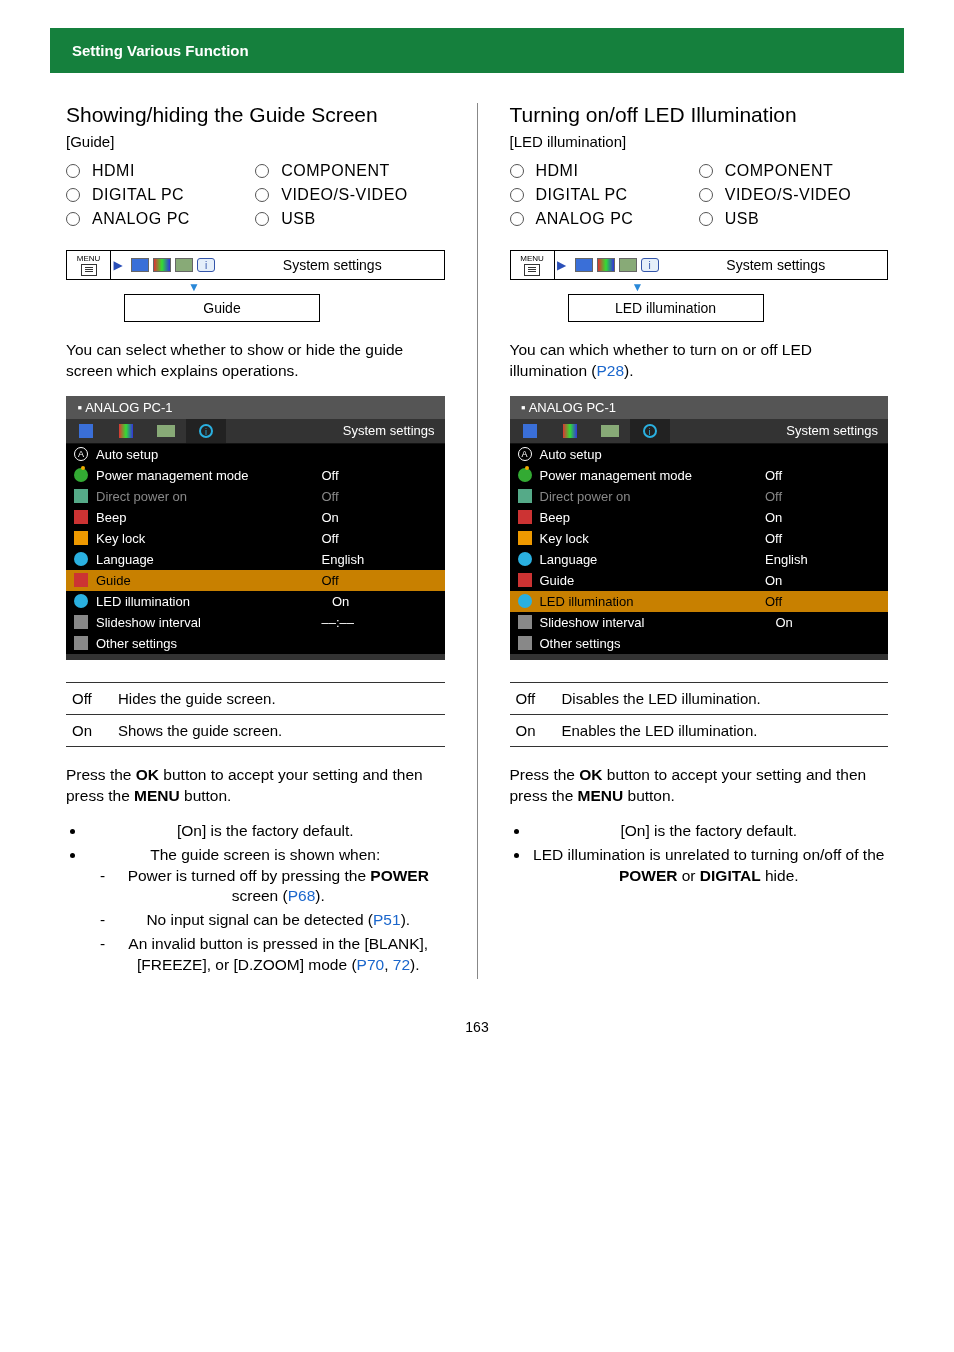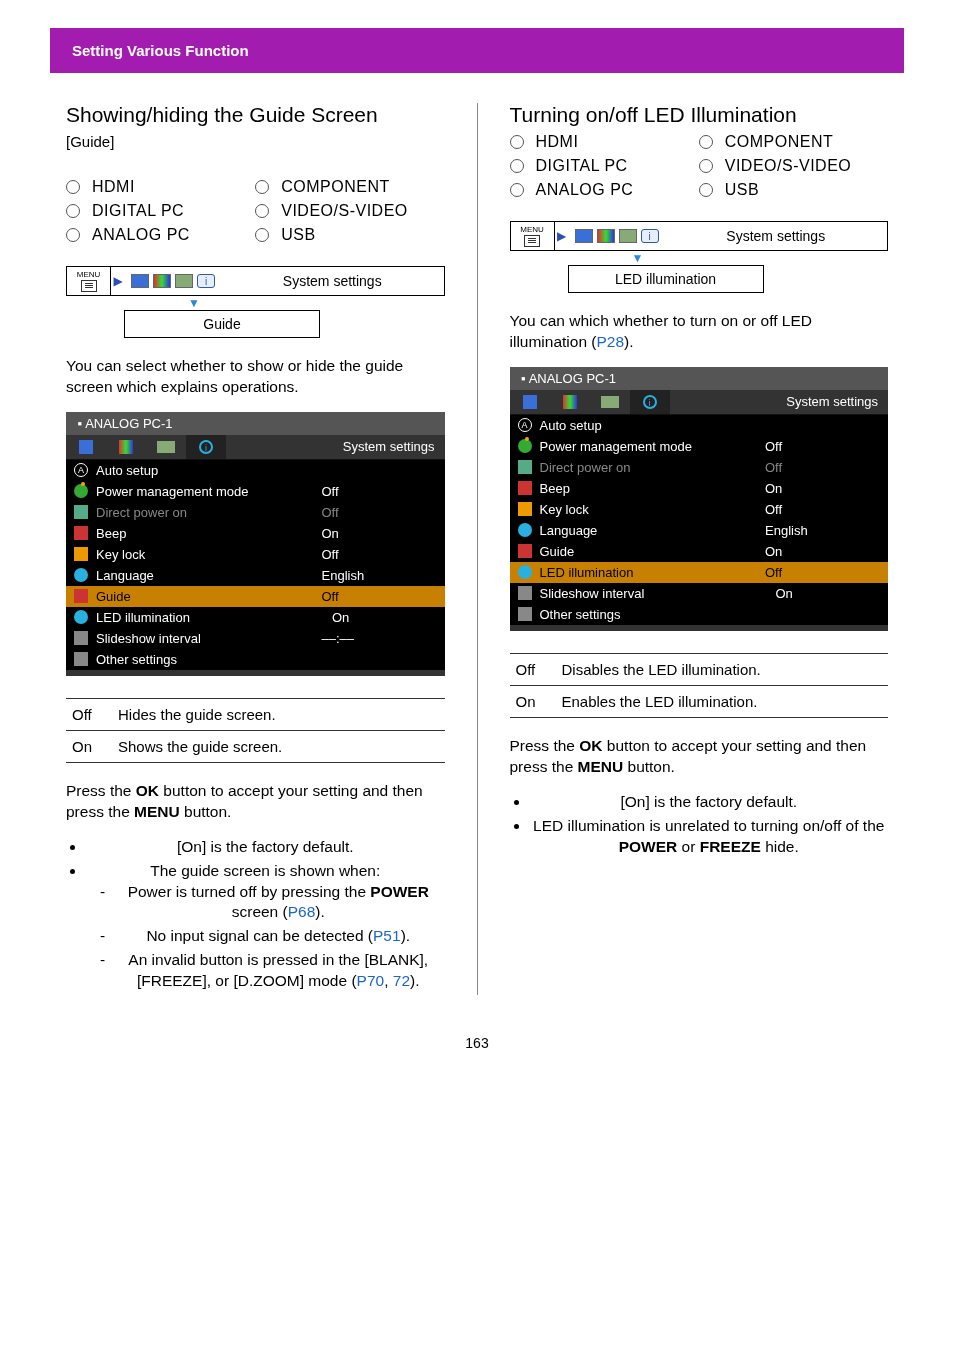--- a/index.html
+++ b/index.html
@@ -1,23 +1,23 @@
 <!DOCTYPE html>
 <html><head>
 <meta charset="utf-8">
 <style>
   * { box-sizing: border-box; margin: 0; padding: 0; }
   body { font-family: Arial, Helvetica, sans-serif; font-size: 15px; color: #000; background: #fff; }
   .page { width: 954px; margin: 0 auto; padding: 28px 0 40px 0; }
-  .header-strip { background: #a21caf; color: #fff; padding: 14px 22px; font-size: 15px; font-weight: bold; margin: 0 50px 30px 50px; }
+  .header-strip { background: #15803d; color: #fff; padding: 14px 22px; font-size: 15px; font-weight: bold; margin: 0 50px 30px 50px; }
   .columns { display: flex; padding: 0 46px; gap: 8px; position: relative; }
   .col { flex: 1; padding: 0 20px; }
   .divider { width: 1px; background: #888; margin: 0 4px; }
   h2.sect-title { font-size: 21px; font-weight: normal; margin-bottom: 6px; font-family: Arial, sans-serif; }
-  .bracket-label { font-size: 15px; margin-bottom: 28px; }
+  .bracket-label { font-size: 15px; margin-bottom: 12px; }
   .input-grid { display: grid; grid-template-columns: 1fr 1fr; row-gap: 6px; margin-bottom: 22px; }
   .input-item { display: flex; align-items: center; gap: 12px; }
   .radio-glyph { width: 14px; height: 14px; border: 1.5px solid #555; border-radius: 50%; flex-shrink: 0; }
   .input-label { font-size: 16px; letter-spacing: 0.5px; }
   .breadcrumb-block { margin-bottom: 18px; }
   .crumb-row { display: flex; align-items: center; border: 1px solid #000; }
   .crumb-menu-cell { width: 44px; display:flex; flex-direction:column; align-items:center; justify-content:center; font-size:8px; gap:1px; padding: 3px 0; border-right:1px solid #000; }
   .crumb-menu-cell .mbox { width:16px; height:12px; border:1px solid #333; position:relative; }
   .crumb-menu-cell .mbox:after { content:""; position:absolute; left:3px; top:2px; width:8px; border-top:1px solid #333; box-shadow: 0 2px 0 #333, 0 4px 0 #333; }
   .crumb-arrow { width:14px; text-align:center; color:#2a4fb8; font-size:12px; }
@@ -239,20 +239,21 @@
             <li><span>An invalid button is pressed in the [BLANK], [FREEZE], or [D.ZOOM] mode (</span><span class="link">P70</span><span>, </span><span class="link">72</span><span>).</span></li>
           </ul>
         </li>
       </ul>
     </div>
 
     <div class="divider"></div>
 
     <div class="col">
       <h2 class="sect-title">Turning on/off LED Illumination</h2>
+      <div class="bracket-label">[LED illumination]</div>
 
       <div class="input-grid">
         <div class="input-item">
             <span class="radio-glyph"></span>
             <span class="input-label">HDMI</span>
           </div>
         <div class="input-item">
             <span class="radio-glyph"></span>
             <span class="input-label">COMPONENT</span>
           </div>
@@ -387,20 +388,20 @@
       </tbody>
         </table>
 
       <p class="para">
         <span>Press the </span><b>OK</b><span> button to accept your setting and then press the </span><b>MENU</b><span> button.</span>
       </p>
 
       <ul class="bullets">
         <li>[On] is the factory default.</li>
         <li>
-          <span>LED illumination is unrelated to turning on/off of the </span><b>POWER</b><span> or </span><b>FREEZE</b><span> hide.</span>
+          <span>LED illumination is unrelated to turning on/off of the </span><b>POWER</b><span> or </span><b>DIGITAL</b><span> hide.</span>
         </li>
       </ul>
     </div>
   </div>
 
   <div class="pagenum">163</div>
 </div>
 
 </body></html>

